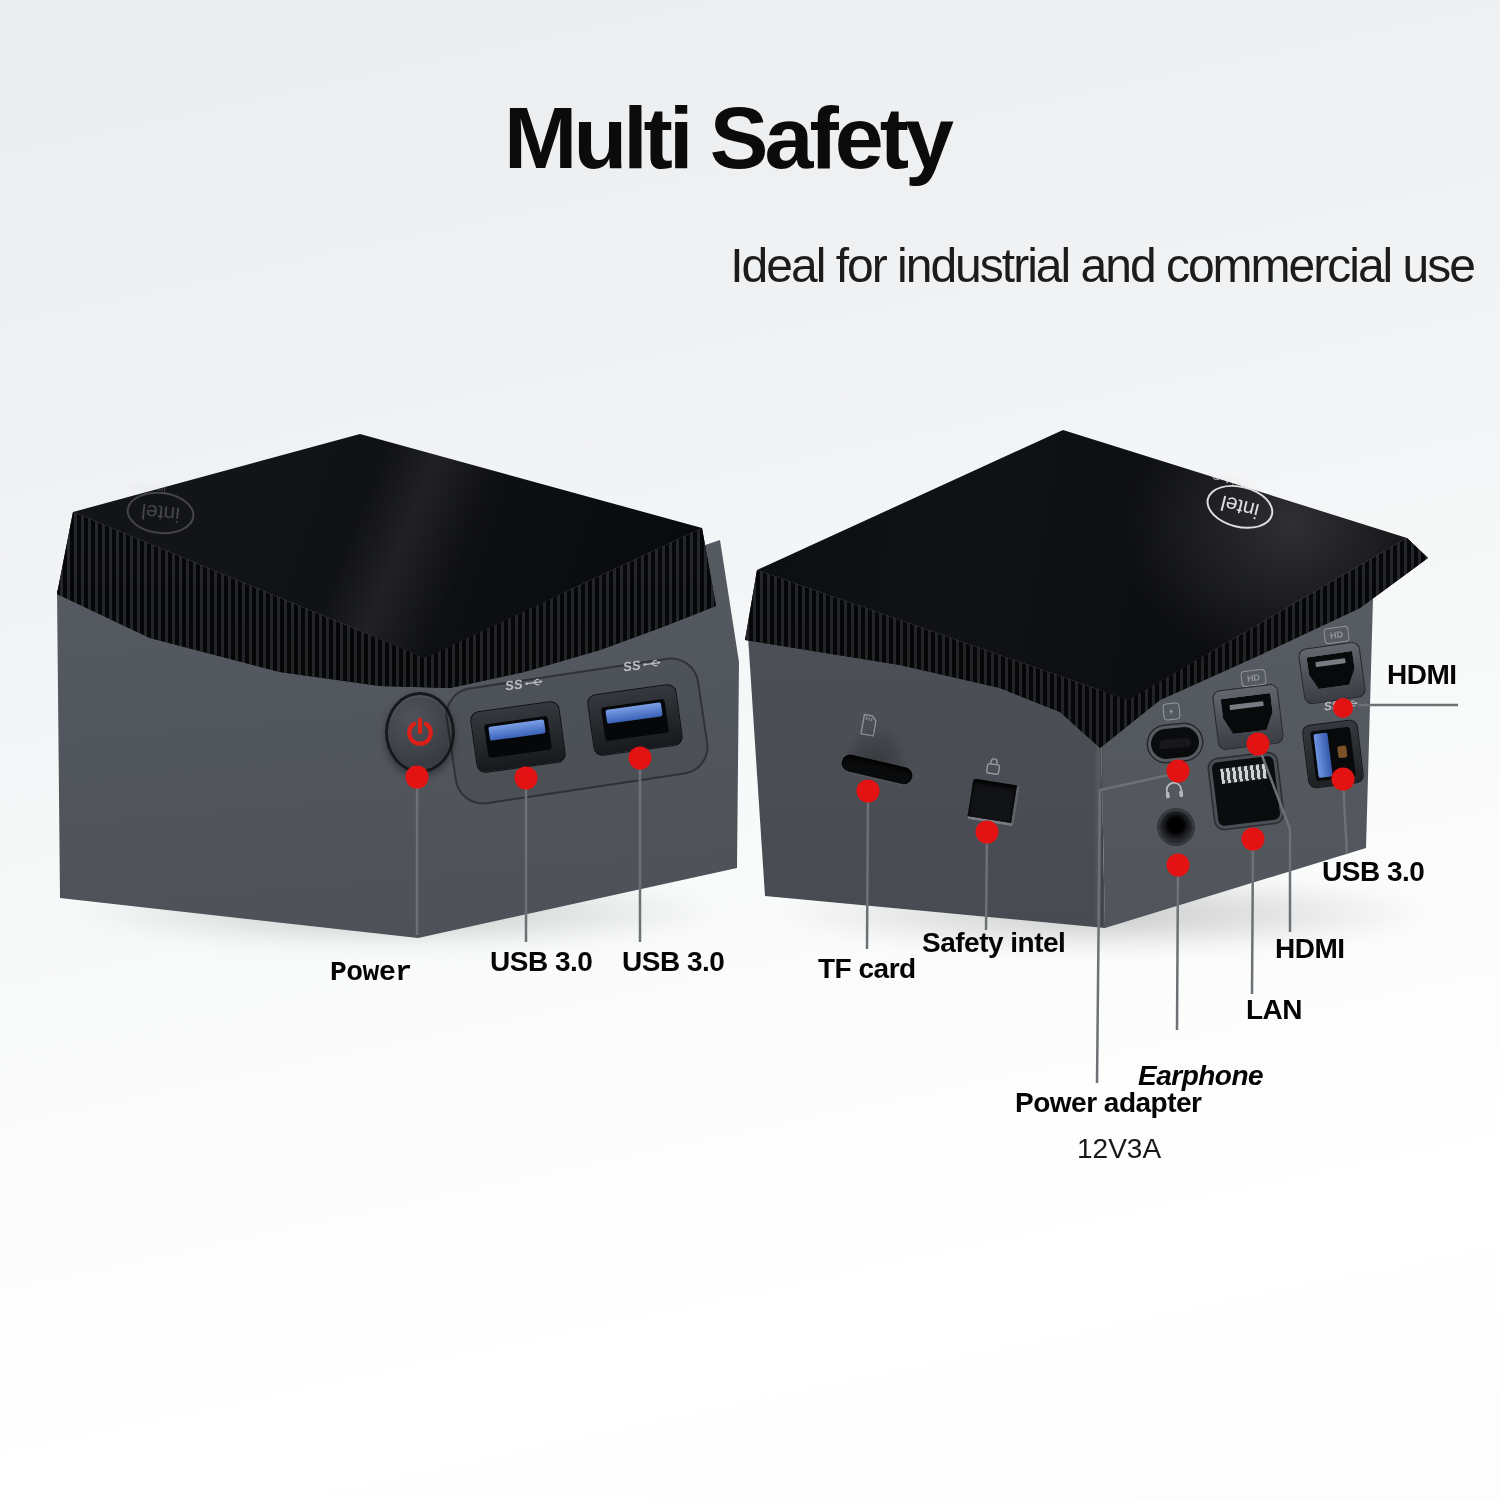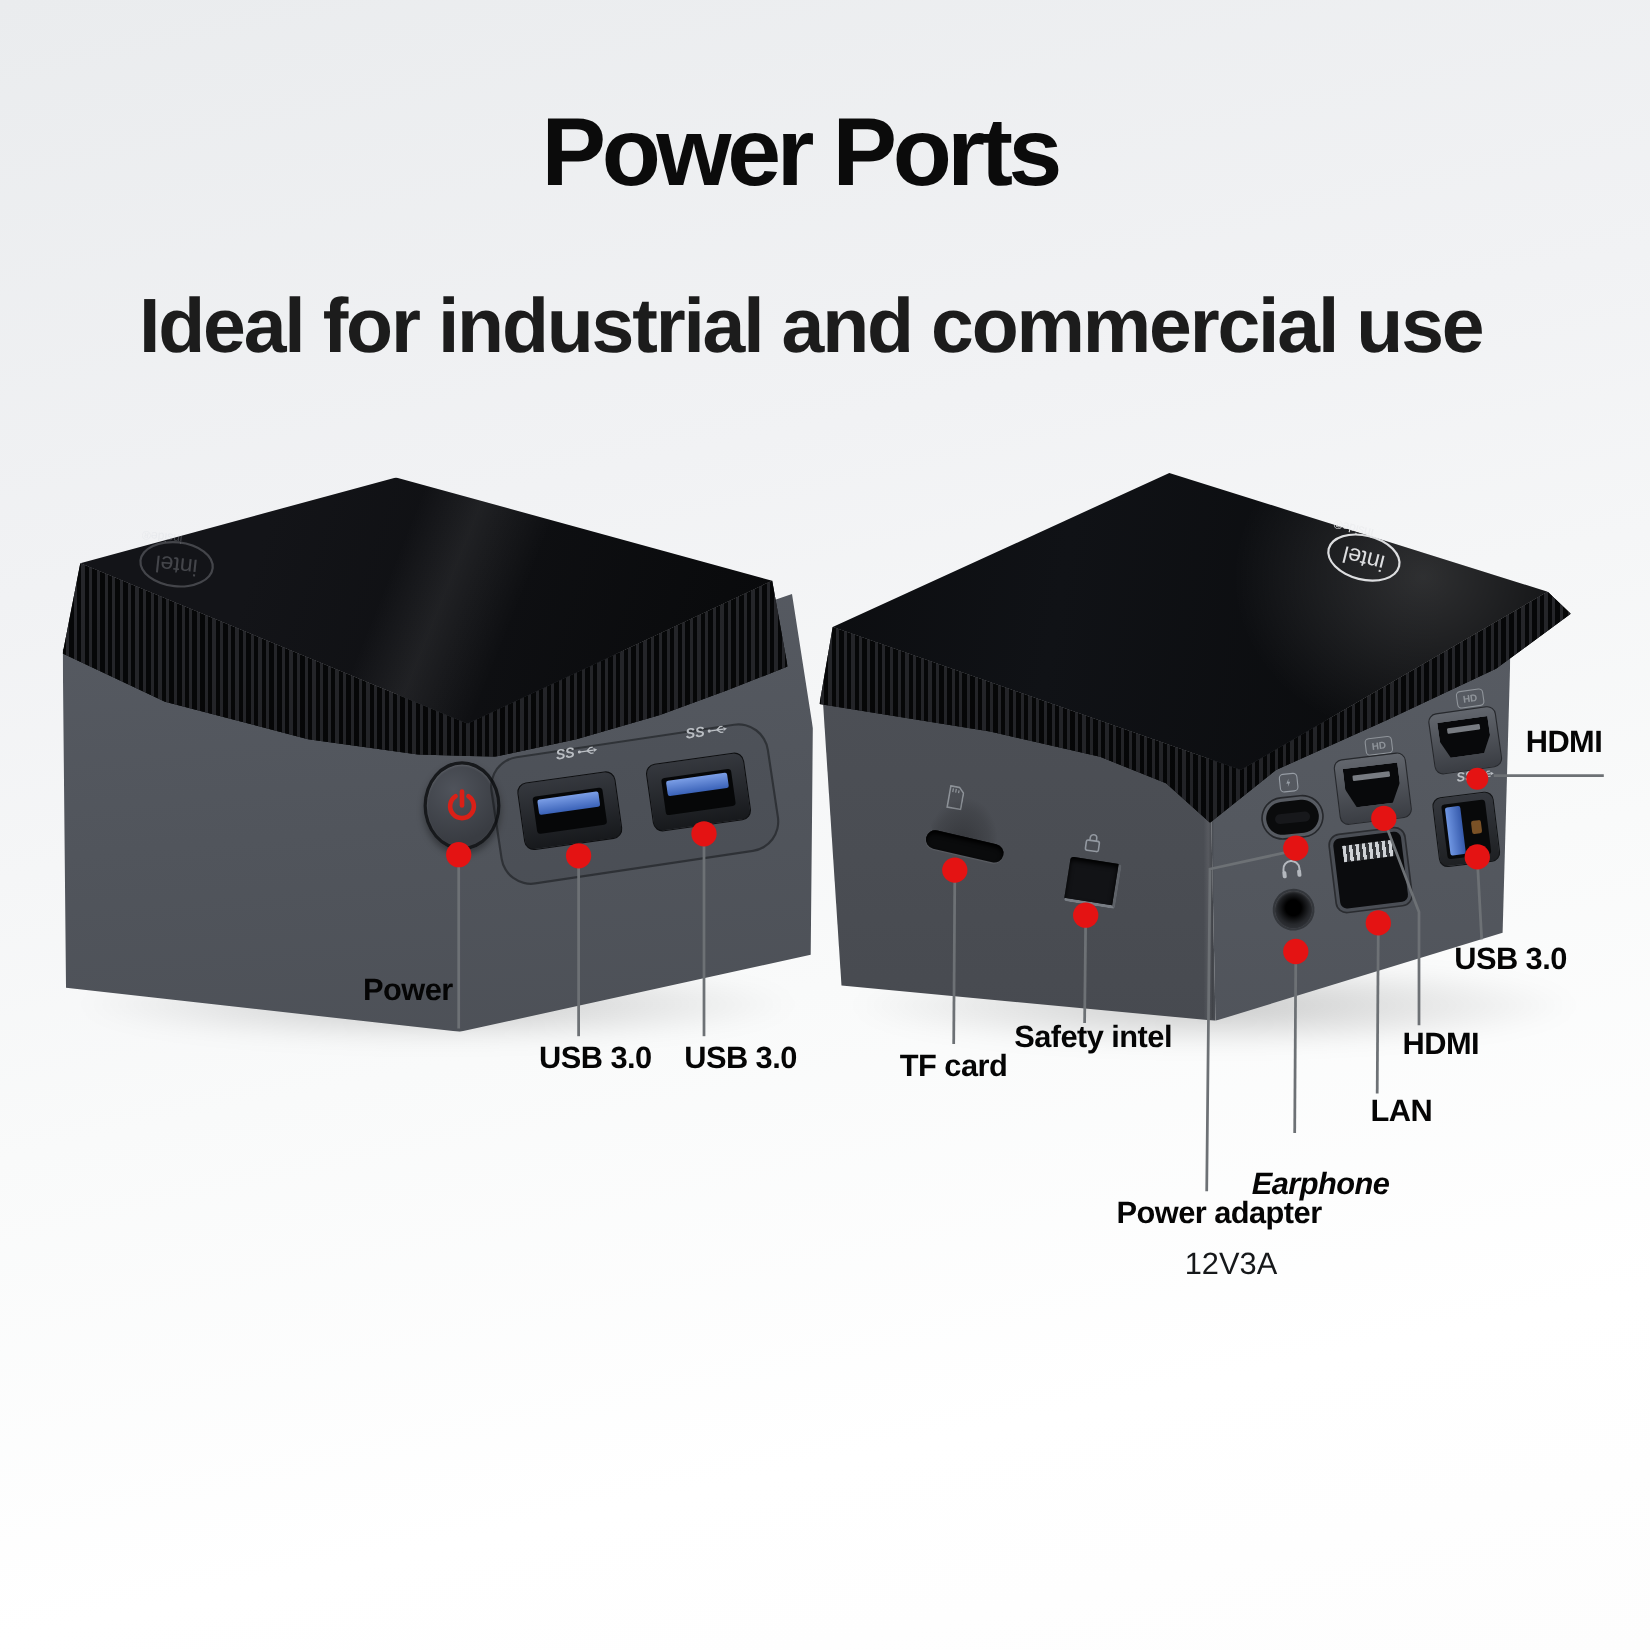--- a/index.html
+++ b/index.html
@@ -7,22 +7,22 @@
     position:relative;width:1500px;height:1500px;overflow:hidden;
     font-family:"Liberation Sans", sans-serif;
     background:linear-gradient(168deg,#eaecee 0%,#f1f2f4 30%,#f9fafa 58%,#ffffff 82%,#fdfdfd 100%);
   }
   
   .title{
     position:absolute;left:0;top:28px;width:1454px;text-align:center;
     font-size:88px;font-weight:800;letter-spacing:-4px;color:#0b0b0b;
   }
   .subtitle{
-    position:absolute;left:0;top:198px;width:1474px;text-align:center;
-    font-size:70px;font-weight:700;letter-spacing:-2px;color:#1c1c1c;
+    position:absolute;left:0;top:198px;width:1474px;text-align:right;
+    font-size:48px;font-weight:400;letter-spacing:-2px;color:#1c1c1c;
   }
   
   .face{position:absolute;inset:0;}
   .shadow{position:absolute;border-radius:50%;filter:blur(9px);}
   .sh-left{left:66px;top:876px;width:664px;height:74px;background:radial-gradient(ellipse,rgba(0,0,0,0.20),rgba(0,0,0,0.0) 70%);}
   .sh-right{left:768px;top:874px;width:672px;height:80px;background:radial-gradient(ellipse,rgba(0,0,0,0.20),rgba(0,0,0,0.0) 70%);}
 
   
   .ld-body{
     clip-path:polygon(57px 590px,425px 640px,720px 540px,739px 662px,737px 868px,418px 938px,60px 898px);
@@ -125,21 +125,21 @@
   
   .callout{position:absolute;font-size:28px;font-weight:700;letter-spacing:-0.5px;color:#050505;white-space:nowrap;}
   .callout-sub{position:absolute;font-size:28px;font-weight:400;color:#16181a;white-space:nowrap;}
   .overlay{position:absolute;left:0;top:0;pointer-events:none;}
 </style>
 </head>
 <body>
 
 <div class="stage">
 
-  <h1 class="title">Power Ports</h1>
+  <h1 class="title">Multi Safety</h1>
   <h2 class="subtitle">Ideal for industrial and commercial use</h2>
 
   <div class="shadow sh-left"></div>
   <div class="shadow sh-right"></div>
 
   <div class="face ld-body"></div>
   <div class="face ld-band">
       <div class="ribs"></div>
     </div>
   <div class="face ld-top">
@@ -297,21 +297,21 @@
       <circle cx="987" cy="832" r="11.5"></circle>
       <circle cx="1178" cy="771" r="11.5"></circle>
       <circle cx="1178" cy="865" r="11.5"></circle>
       <circle cx="1253" cy="839" r="11.5"></circle>
       <circle cx="1258" cy="744" r="11.5"></circle>
       <circle cx="1343" cy="708" r="10"></circle>
       <circle cx="1343" cy="779" r="11.5"></circle>
     </g>
   </svg>
 
-  <div class="callout" style="left:330px;top:884px;">Power</div>
+  <div class="callout" style="left:330px;top:957px;font-family:Liberation Mono, monospace;">Power</div>
   <div class="callout" style="left:490px;top:946px;">USB 3.0</div>
   <div class="callout" style="left:622px;top:946px;">USB 3.0</div>
   <div class="callout" style="left:818px;top:953px;">TF card</div>
   <div class="callout" style="left:922px;top:927px;">Safety intel</div>
   <div class="callout" style="left:1138px;top:1060px;font-style:italic;">Earphone</div>
   <div class="callout" style="left:1015px;top:1087px;">Power adapter</div>
   <div class="callout-sub" style="left:1045px;top:1133px;margin-left:32px;">12V3A</div>
   <div class="callout" style="left:1246px;top:994px;">LAN</div>
   <div class="callout" style="left:1275px;top:933px;">HDMI</div>
   <div class="callout" style="left:1322px;top:856px;">USB 3.0</div>

